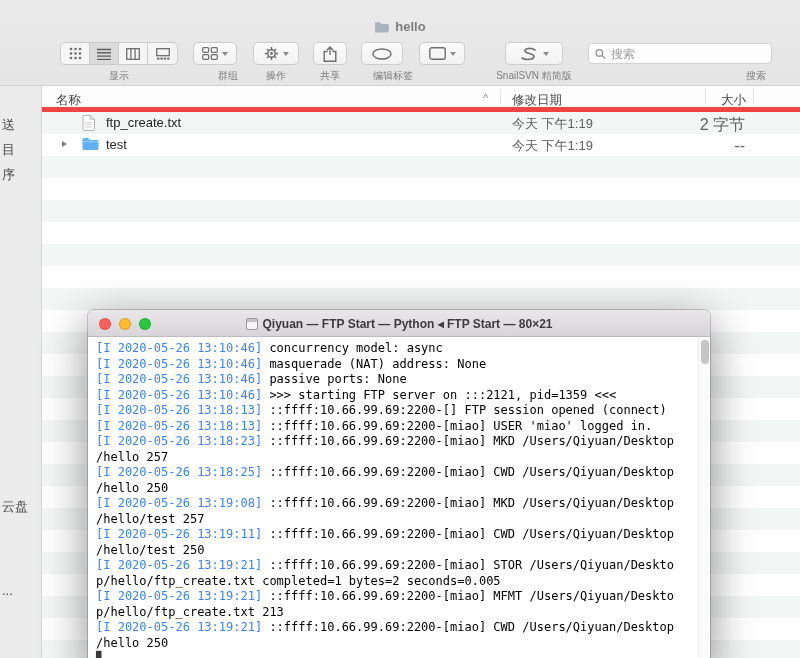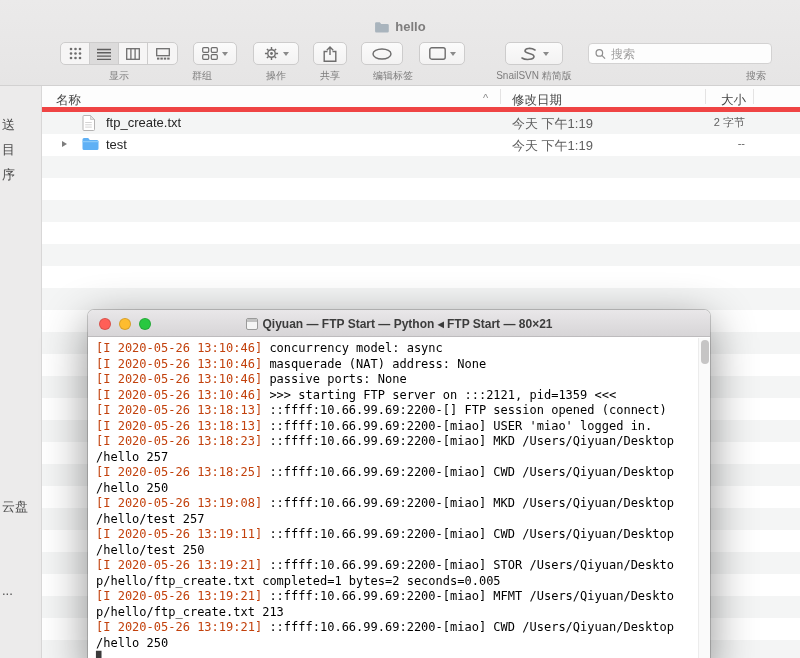--- a/index.html
+++ b/index.html
@@ -50,40 +50,40 @@
 
   .list-body { position:absolute; left:42px; top:112px; right:0; bottom:0;
                background:repeating-linear-gradient(to bottom,#f4f5f5 0 22px,#ffffff 22px 44px); }
   .file-row { position:absolute; left:0; right:0; height:22px; }
   .file-row .disclosure { position:absolute; left:20px; top:7px; width:0; height:0;
                border-top:3.5px solid transparent; border-bottom:3.5px solid transparent;
                border-left:5px solid #7d7d7d; }
   .file-row .icon-wrap { position:absolute; left:40px; top:3px; width:17px; height:16px; }
   .file-row .fname { position:absolute; left:64px; top:3px; font-size:13px; color:#262626; }
   .file-row .fdate { position:absolute; left:470px; top:3px; font-size:13px; color:#5f5f5f; }
-  .file-row .fsize { position:absolute; right:55px; top:3px; font-size:11px; color:#5f5f5f; }
+  .file-row .fsize { position:absolute; right:55px; top:3px; font-size:16px; color:#5f5f5f; }
 
   
   .terminal { position:absolute; left:88px; top:310px; width:622px; height:360px; z-index:10;
               border-radius:6px 6px 0 0; background:#fff;
               box-shadow:0 12px 45px rgba(0,0,0,.45), 0 0 0 1px rgba(0,0,0,.18); }
   .term-titlebar { position:relative; height:27px; background:linear-gradient(#e9e7e9,#d7d5d7);
                    border-bottom:1px solid #bdbbbd; border-radius:6px 6px 0 0; }
   .lights { position:absolute; left:11px; top:8px; display:flex; gap:8px; }
   .light { width:12px; height:12px; border-radius:50%; border:0.5px solid rgba(0,0,0,.15); }
   .term-title { height:27px; display:flex; justify-content:center; align-items:center; gap:5px;
                 font-size:12px; font-weight:600; color:#3c3c3c; }
   .term-proxy { width:12px; height:12px; border:1px solid #9a9a9a; border-radius:2px; background:#f5f5f5;
                 position:relative; }
   .term-proxy::before { content:""; position:absolute; left:0; right:0; top:0; height:3px;
                 background:#c2c2c2; border-radius:1px 1px 0 0; }
   .term-body { position:relative; height:333px; padding:4px 16px 0 8px; overflow:hidden;
                font-family:"DejaVu Sans Mono", monospace; font-size:12px; line-height:15.5px;
                white-space:pre; color:#000; }
-  .term-line .ts { color:#c2410c; }
+  .term-line .ts { color:#3b82f6; }
   .cursor { color:#3a3a3a; }
   .term-scrollbar { position:absolute; right:0; top:28px; bottom:0; width:12px; background:#fafafa;
                     border-left:1px solid #ececec; }
   .term-thumb { position:absolute; left:2px; top:2px; width:8px; height:24px; border-radius:4px;
                 background:#c6c5c5; }
 </style>
 </head>
 <body>
 
 <div class="screen">
@@ -145,21 +145,21 @@
         <svg width="16" height="13" viewBox="0 0 16 13">
             <g fill="none" stroke="#6e6d6d" stroke-width="1.2">
               <rect x="0.7" y="0.7" width="6" height="4.6" rx="1"></rect>
               <rect x="9.3" y="0.7" width="6" height="4.6" rx="1"></rect>
               <rect x="0.7" y="7.7" width="6" height="4.6" rx="1"></rect>
               <rect x="9.3" y="7.7" width="6" height="4.6" rx="1"></rect>
             </g>
           </svg>
         <span class="chev"></span>
       </div>
-      <div class="tb-label" style="left:180px;width:44px;">群组</div>
+      <div class="tb-label" style="left:206px;width:44px;">群组</div>
 
       <div class="tb-btn" style="left:253px;width:46px;">
         <svg width="15" height="15" viewBox="0 0 16 16">
             <g stroke="#6e6d6d" stroke-width="1.5" fill="none">
               <circle cx="8" cy="8" r="4"></circle>
               <path d="M8 1v2.4M8 12.6V15M1 8h2.4M12.6 8H15M3.1 3.1l1.7 1.7M11.2 11.2l1.7 1.7M12.9 3.1l-1.7 1.7M4.8 11.2l-1.7 1.7"></path>
             </g>
             <circle cx="8" cy="8" r="1.5" fill="#6e6d6d"></circle>
           </svg>
         <span class="chev"></span>

